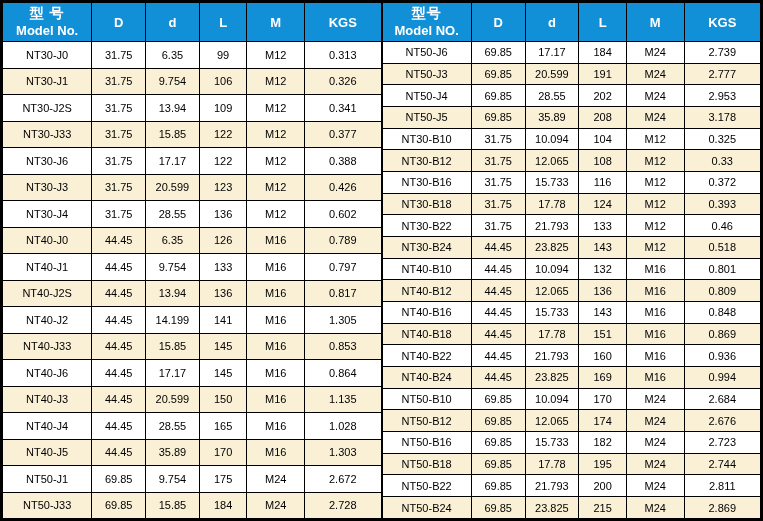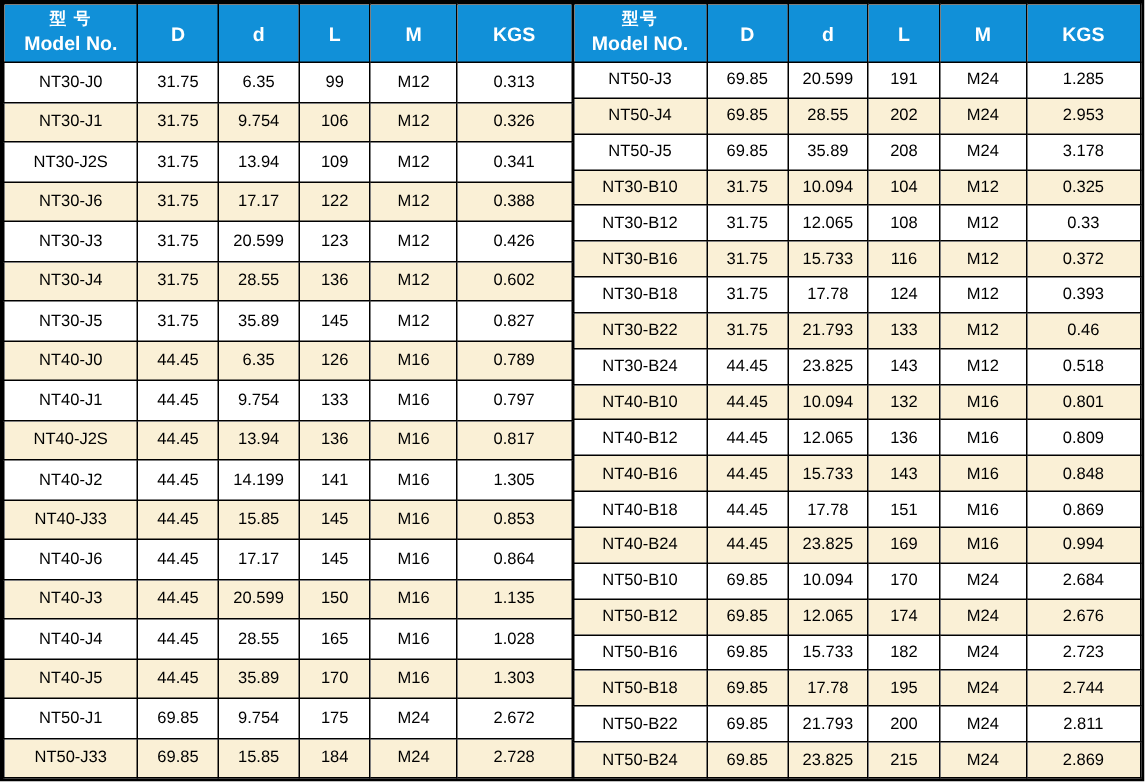--- a/index.html
+++ b/index.html
@@ -35,21 +35,21 @@
     color: #ffffff;
     height: 38px;
     font-weight: bold;
     font-size: 13px;
   }
   th.model-head {
     font-size: 11px;
     line-height: 1.25;
   }
   th.model-head .cn {
-    font-size: 11px;
+    font-size: 14px;
     letter-spacing: 1px;
   }
   table.spec tbody td {
     font-size: 11px;
     color: #000000;
     background: #ffffff;
   }
   table.spec tbody tr:nth-child(even) td {
     background: #faf0d6;
   }
@@ -107,20 +107,28 @@
         </tr>
         <tr>
           <td>NT30-J2S</td>
           <td>31.75</td>
           <td>13.94</td>
           <td>109</td>
           <td>M12</td>
           <td>0.341</td>
         </tr>
         <tr>
+          <td>NT30-J33</td>
+          <td>31.75</td>
+          <td>15.85</td>
+          <td>122</td>
+          <td>M12</td>
+          <td>0.377</td>
+        </tr>
+        <tr>
           <td>NT30-J6</td>
           <td>31.75</td>
           <td>17.17</td>
           <td>122</td>
           <td>M12</td>
           <td>0.388</td>
         </tr>
         <tr>
           <td>NT30-J3</td>
           <td>31.75</td>
@@ -129,28 +137,20 @@
           <td>M12</td>
           <td>0.426</td>
         </tr>
         <tr>
           <td>NT30-J4</td>
           <td>31.75</td>
           <td>28.55</td>
           <td>136</td>
           <td>M12</td>
           <td>0.602</td>
-        </tr>
-        <tr>
-          <td>NT30-J5</td>
-          <td>31.75</td>
-          <td>35.89</td>
-          <td>145</td>
-          <td>M12</td>
-          <td>0.827</td>
         </tr>
         <tr>
           <td>NT40-J0</td>
           <td>44.45</td>
           <td>6.35</td>
           <td>126</td>
           <td>M16</td>
           <td>0.789</td>
         </tr>
         <tr>
@@ -253,26 +253,34 @@
         </th>
         <th>D</th>
         <th>d</th>
         <th>L</th>
         <th>M</th>
         <th>KGS</th>
       </tr>
     </thead>
     <tbody>
         <tr>
+          <td>NT50-J6</td>
+          <td>69.85</td>
+          <td>17.17</td>
+          <td>184</td>
+          <td>M24</td>
+          <td>2.739</td>
+        </tr>
+        <tr>
           <td>NT50-J3</td>
           <td>69.85</td>
           <td>20.599</td>
           <td>191</td>
           <td>M24</td>
-          <td>1.285</td>
+          <td>2.777</td>
         </tr>
         <tr>
           <td>NT50-J4</td>
           <td>69.85</td>
           <td>28.55</td>
           <td>202</td>
           <td>M24</td>
           <td>2.953</td>
         </tr>
         <tr>
@@ -355,20 +363,28 @@
           <td>M16</td>
           <td>0.848</td>
         </tr>
         <tr>
           <td>NT40-B18</td>
           <td>44.45</td>
           <td>17.78</td>
           <td>151</td>
           <td>M16</td>
           <td>0.869</td>
+        </tr>
+        <tr>
+          <td>NT40-B22</td>
+          <td>44.45</td>
+          <td>21.793</td>
+          <td>160</td>
+          <td>M16</td>
+          <td>0.936</td>
         </tr>
         <tr>
           <td>NT40-B24</td>
           <td>44.45</td>
           <td>23.825</td>
           <td>169</td>
           <td>M16</td>
           <td>0.994</td>
         </tr>
         <tr>

